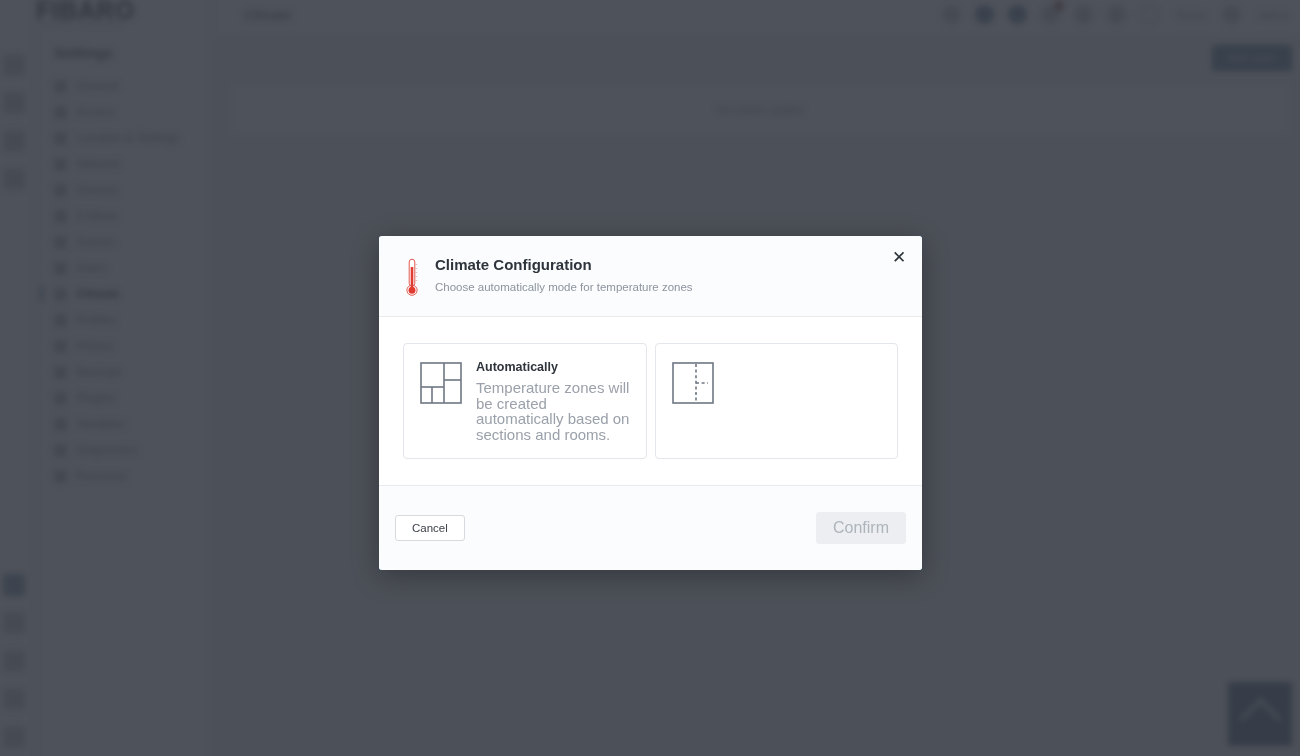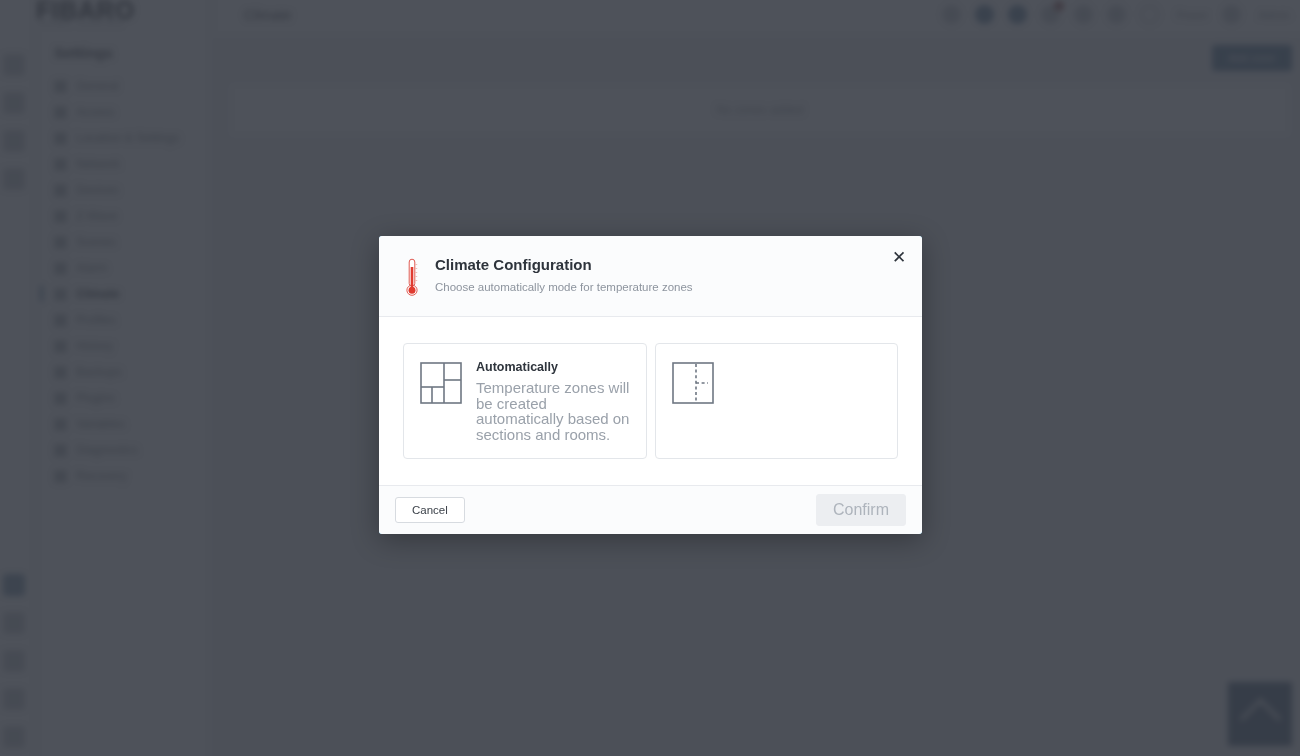--- a/index.html
+++ b/index.html
@@ -285,21 +285,21 @@
   }
   .opt-desc {
     font-size: 15px;
     color: #9aa1aa;
     line-height: 15.5px;
   }
 
   .modal-foot {
     border-top: 1px solid #e8eaee;
     background: #fbfcfd;
-    padding: 8px 16px;
+    padding: 26px 16px;
     display: flex;
     align-items: center;
     justify-content: space-between;
   }
   .btn-cancel {
     background: #ffffff;
     border: 1px solid #d7dbe0;
     border-radius: 3px;
     font-size: 11.5px;
     color: #3c424a;

